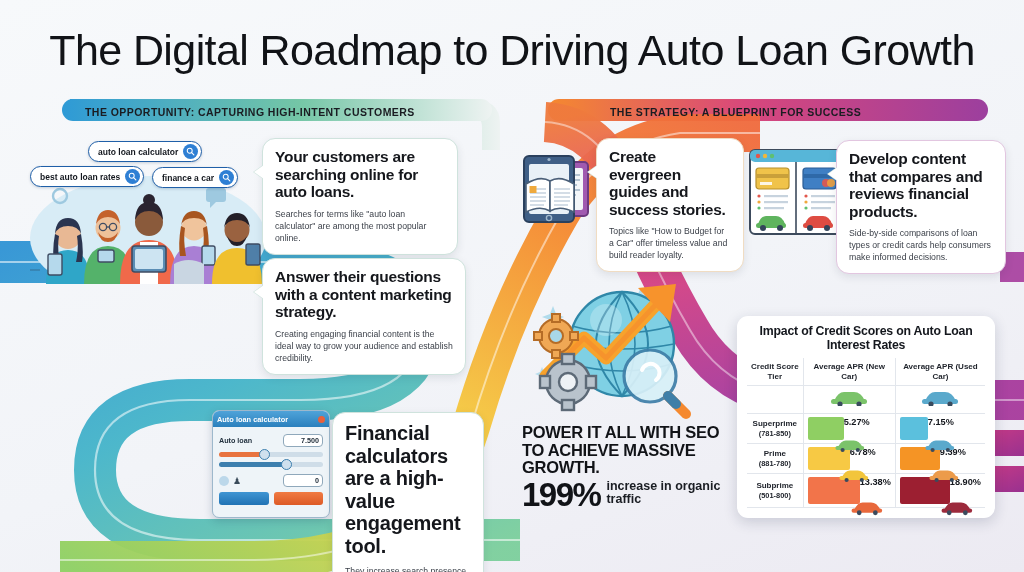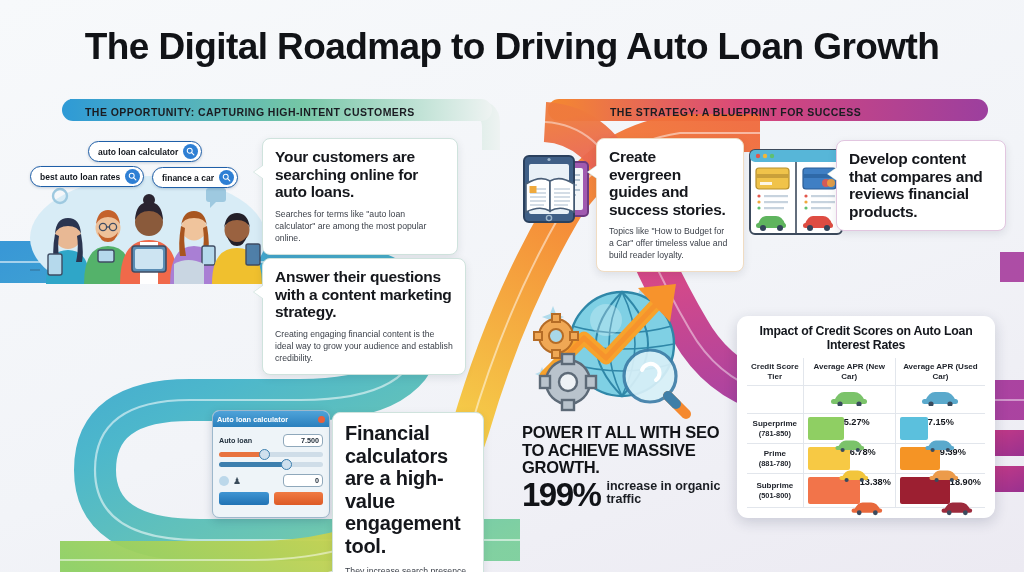--- a/index.html
+++ b/index.html
@@ -11,42 +11,42 @@
     overflow: hidden;
   }
   #stage { position: absolute; inset: 0; }
   .abs { position: absolute; }
   svg.layer { position: absolute; left: 0; top: 0; width: 1024px; height: 572px; pointer-events: none; }
 
   
   #title {
     left: 0; top: 26px; width: 1024px;
     text-align: center;
-    font-size: 37px;
-    font-weight: bold;
+    font-size: 43px;
+    font-weight: normal;
     letter-spacing: -0.6px;
     color: #111317;
   }
 
   
   .banner-label {
     font-size: 10.5px;
     font-weight: bold;
     letter-spacing: 0.45px;
     color: #1a1c22;
     white-space: nowrap;
   }
   #banner-left-label  { left: 85px;  top: 106px; }
   #banner-right-label { left: 610px; top: 106px; }
 
   
   .callout {
     background: #ffffff;
     border: 1.4px solid #cfe3dd;
-    border-radius: 8px;
+    border-radius: 13px;
     box-shadow: 0 3px 9px rgba(25,40,60,.10);
     padding: 9px 12px 10px 12px;
   }
   .callout.warm { border-color: #f0dcc2; }
   .callout.plum { border-color: #e2c6e0; }
   .callout h3 {
     font-size: 15.5px;
     line-height: 1.13;
     font-weight: bold;
     color: #15171c;
@@ -454,20 +454,21 @@
         <rect x="55" y="77" width="30" height="5" rx="2.5" fill="#de4c42"></rect>
         <circle cx="62" cy="82" r="3" fill="#33445a"></circle>
           <circle cx="79" cy="82" r="3" fill="#33445a"></circle>
       </g>
     </svg>
   </div>
 
   <div class="abs callout plum" id="c-compare">
     <span class="tail tail-l"></span>
     <h3>Develop content that compares and reviews financial products.</h3>
+    <p>Side-by-side comparisons of loan types or credit cards help consumers make informed decisions.</p>
   </div>
 
   <div class="abs" style="left:510px;top:272px;width:212px;height:150px;">
     <svg width="212" height="150" viewBox="0 0 212 150">
 
       <g fill="#9fd4e8">
         <path d="M40,42 l3,-8 l3,8 l8,3 l-8,3 l-3,8 l-3,-8 l-8,-3 z" opacity=".8"></path>
         <path d="M128,22 l2.5,-6 l2.5,6 l6,2.5 l-6,2.5 l-2.5,6 l-2.5,-6 l-6,-2.5 z" opacity=".8"></path>
         <path d="M30,100 l2,-5 l2,5 l5,2 l-5,2 l-2,5 l-2,-5 l-5,-2 z" opacity=".7"></path>
       </g>

